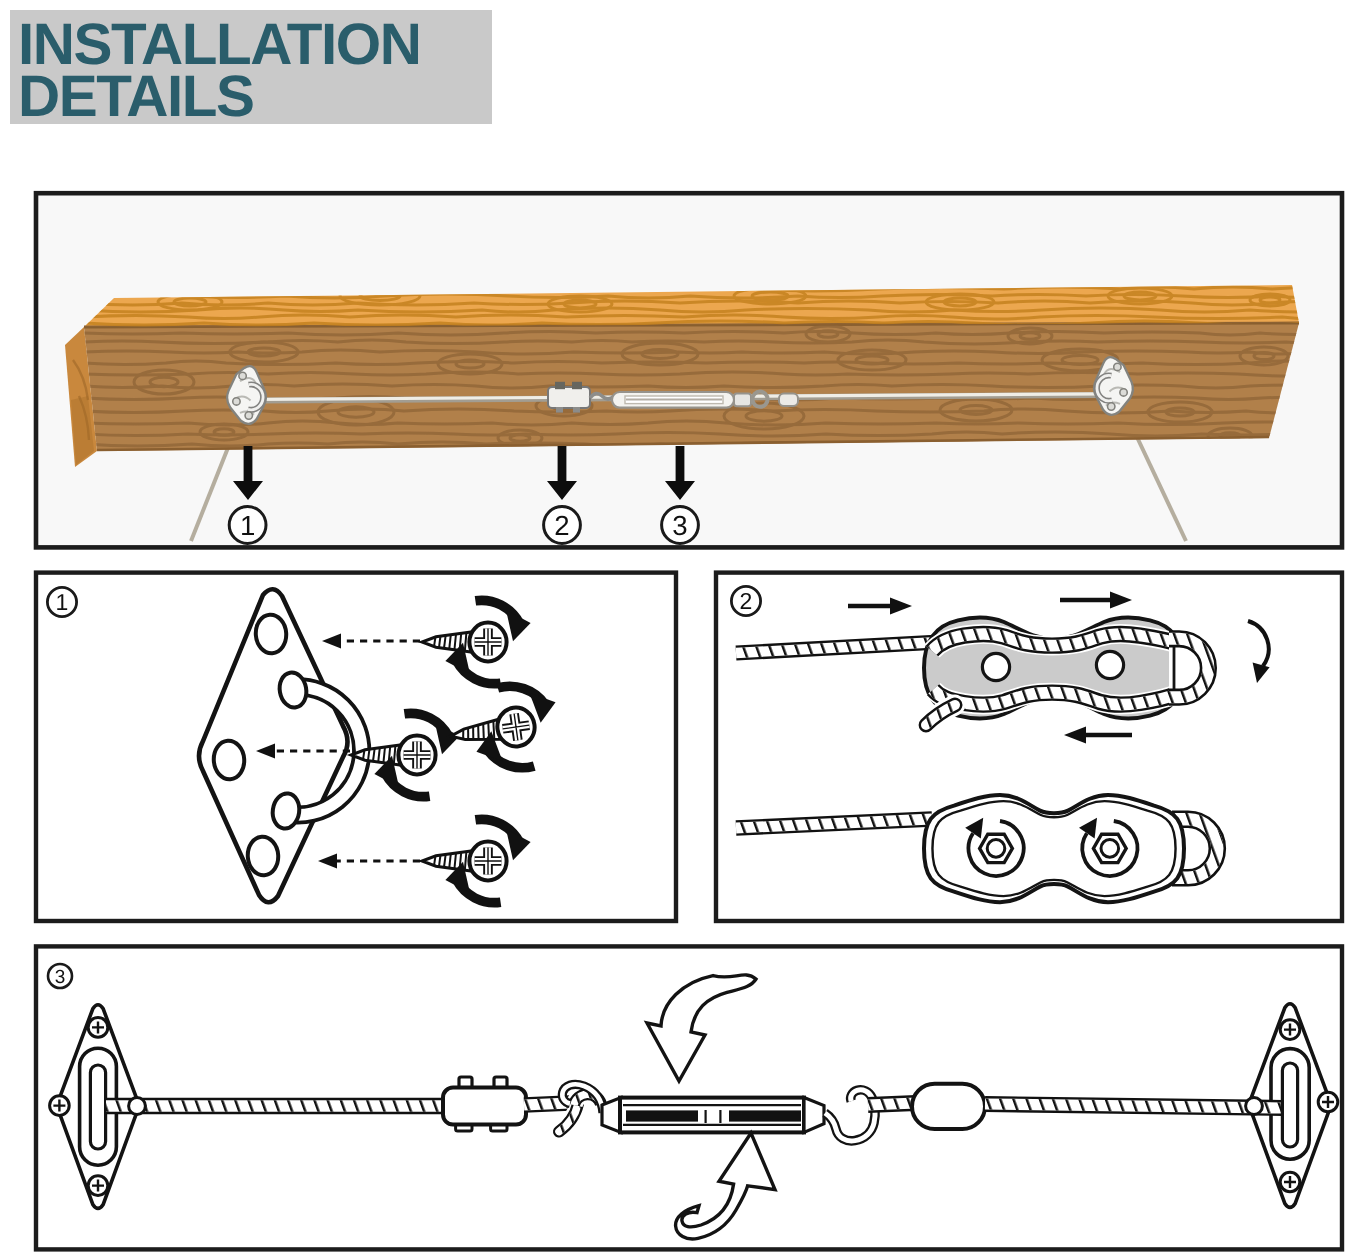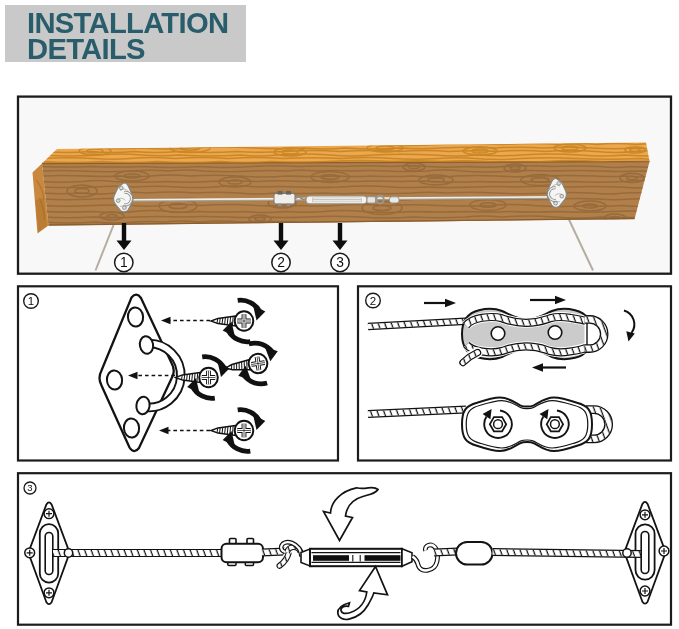--- a/index.html
+++ b/index.html
@@ -1,16 +1,16 @@
 <!DOCTYPE html>
 <html><head><meta charset="utf-8"><style>
 html,body{margin:0;padding:0;width:679px;height:629px;background:#fff;overflow:hidden}
 #wrap{position:relative;width:679px;height:629px}
 #title{position:absolute;left:5px;top:5px;width:241px;height:57px;background:#c9c9c9}
-#title div{font-family:"Liberation Sans",sans-serif;font-weight:bold;font-size:29.2px;line-height:26.6px;color:#2a5d6b;margin-left:22px;padding-top:4.8px;letter-spacing:-0.7px}
+#title div{font-family:"Liberation Sans",sans-serif;font-weight:bold;font-size:29.2px;line-height:26.6px;color:#2a5d6b;margin-left:4px;padding-top:4.8px;letter-spacing:-0.7px}
 svg{position:absolute;left:0;top:0}
 </style></head><body>
 <div id="wrap">
 <div id="title">
       <div>INSTALLATION<br>DETAILS</div>
     </div>
 <svg width="679" height="629" viewBox="0 0 679 629">
 <defs>
 <pattern id="rp" patternUnits="userSpaceOnUse" width="6.2" height="6.2" patternTransform="rotate(-20)">
   <line x1="3" y1="-1" x2="3" y2="7.5" stroke="#111" stroke-width="1.25"></line>

